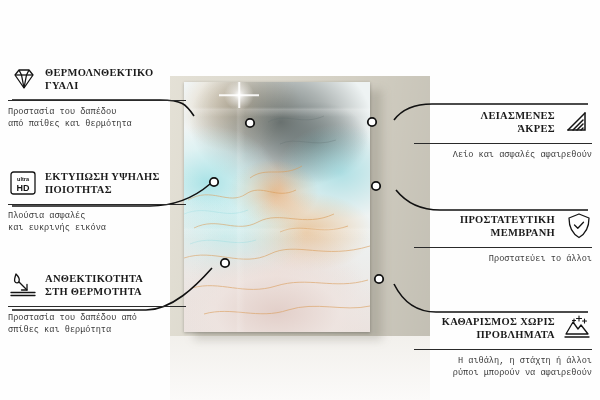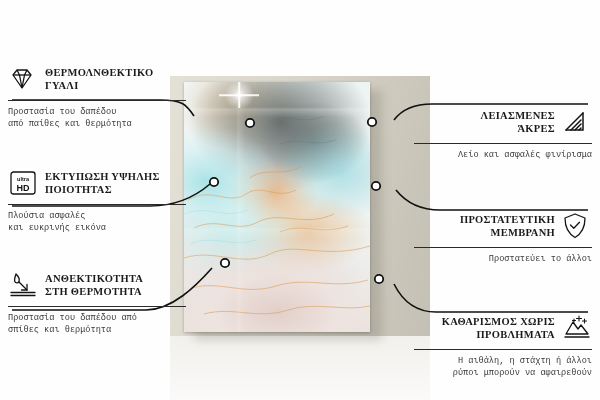--- a/index.html
+++ b/index.html
@@ -89,21 +89,21 @@
   .connectors { position:absolute; inset:0; width:600px; height:400px; pointer-events:none; }
 
   
   .feature { position:absolute; width:178px; }
   .feature.left  { left:8px;  text-align:left; }
   .feature.right { right:8px; text-align:right; }
 
   .f-head { display:flex; align-items:center; gap:7px; min-height:34px; }
   .feature.right .f-head { flex-direction:row-reverse;margin-top:43px; }
 
-  .f-icon { flex:0 0 auto; width:30px; height:30px; display:flex; align-items:center; justify-content:flex-start; }
+  .f-icon { flex:0 0 auto; width:30px; height:30px; display:flex; align-items:center; justify-content:flex-end; }
   .f-icon svg { display:block; }
 
   .f-title {
     font-family:"Liberation Serif", serif;
     font-size:10.5px; font-weight:700; letter-spacing:.3px;
     color:#1b1b1b; line-height:1.25; text-transform:uppercase;
   }
   .f-rule { height:1px; background:#2a2a2a; margin:4px 0 5px 0; }
   .f-desc {
     font-family:Liberation Mono, monospace;
@@ -261,21 +261,21 @@
           </g>
         </svg>
       </span>
       <div class="f-title">
         <span>ΛΕΙΑΣΜΕΝΕΣ</span><br>
         <span>ΆΚΡΕΣ</span>
       </div>
     </div>
     <div class="f-rule"></div>
     <div class="f-desc">
-      <span>Λείο και ασφαλές φινίρισμα</span>
+      <span>Λείο και ασφαλές αφαιρεθούν</span>
     </div>
   </div>
 
   <div class="feature right" style="top:166px">
     <div class="f-head">
       <span class="f-icon">
         <svg width="26" height="28" viewBox="0 0 26 28">
           <g fill="none" stroke="#141414" stroke-width="1.3" stroke-linejoin="round" stroke-linecap="round">
             <path d="M13,2 L23,6 C23,16 19,22 13,25.5 C7,22 3,16 3,6 Z"></path>
             <path d="M8.5,13 L11.8,16.3 L17.5,10.2"></path>

